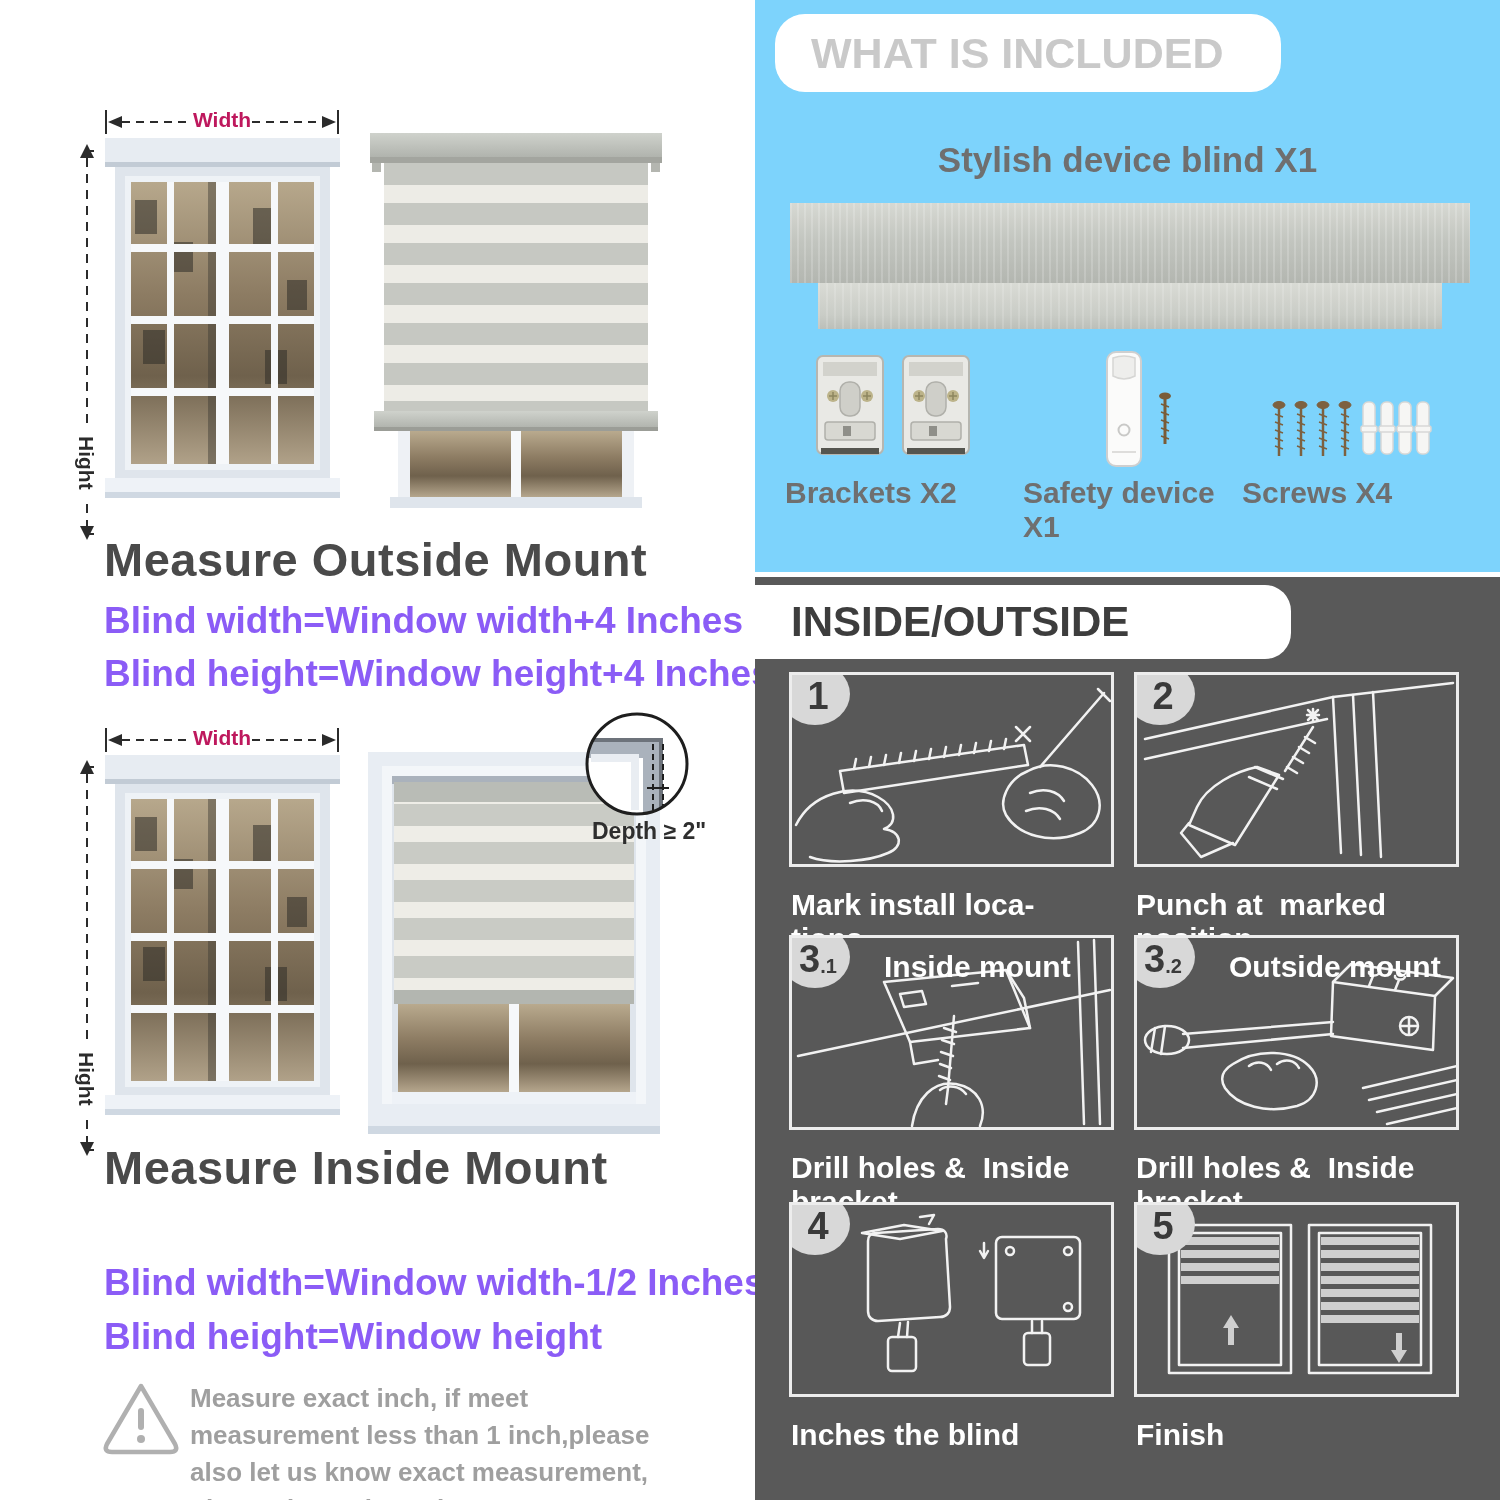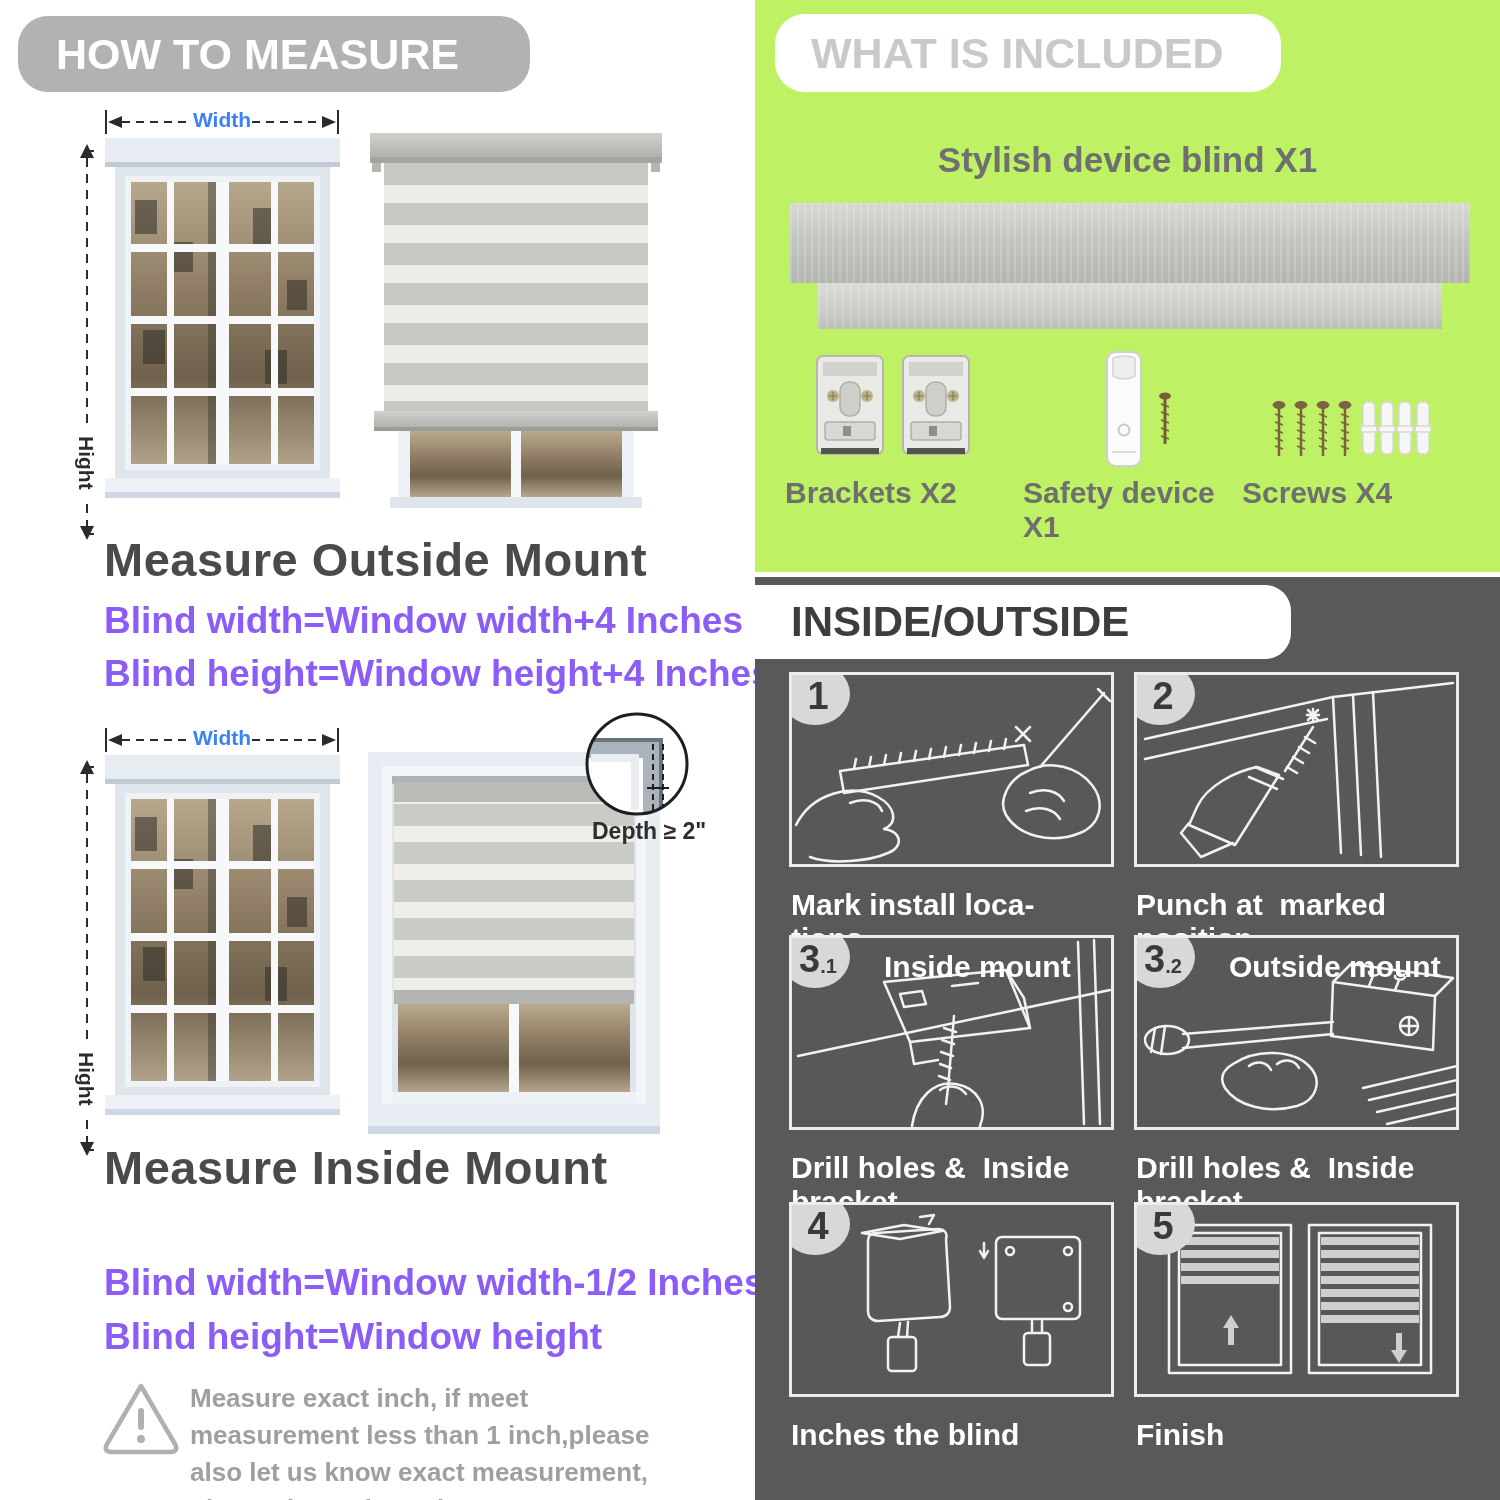--- a/index.html
+++ b/index.html
@@ -3,32 +3,32 @@
 <meta charset="utf-8">
 <style>
   html,body{margin:0;padding:0;background:#fff;}
   #canvas{position:relative;width:1500px;height:1500px;background:#fff;overflow:hidden;
           font-family:"Liberation Sans",sans-serif;}
   .abs{position:absolute;}
 
   
   .hdr-left{left:18px;top:16px;width:474px;height:76px;background:#b2b2b2;border-radius:30px;
             color:#fff;font-size:43px;font-weight:bold;line-height:76px;padding-left:38px;}
-  .wlabel{width:236px;text-align:center;font-size:21px;font-weight:bold;color:#3b82f6;}
+  .wlabel{width:236px;text-align:center;font-size:21px;font-weight:bold;color:#be185d;}
   .hlabel{writing-mode:vertical-rl;font-size:21px;font-weight:bold;color:#2b2b2b;}
   .fig-win{width:235px;height:370px;}
   .fig-blind{width:292px;height:375px;}
   .fig-blind-in{width:292px;height:382px;}
   .sec-title{font-size:47px;font-weight:bold;color:#4a4a4a;letter-spacing:0.5px;text-align:center;}
   .sec-line{font-size:37px;font-weight:bold;color:#8b5cf6;}
   .depth-label{font-size:23px;font-weight:bold;color:#2e2e2e;}
   .warn-text{width:462px;font-size:26px;font-weight:bold;color:#9f9f9f;line-height:37px;}
 
   
-  .panel-light{left:755px;top:0;width:745px;height:572px;background:#bef264;}
+  .panel-light{left:755px;top:0;width:745px;height:572px;background:#7dd3fc;}
   .hdr-right{position:absolute;left:20px;top:14px;width:470px;height:78px;background:#fff;border-radius:30px;
              color:#c9c9c9;font-size:43px;font-weight:bold;line-height:78px;padding-left:36px;}
   .lbl-product{position:absolute;left:0;top:140px;width:745px;text-align:center;
                font-size:35px;font-weight:bold;color:#6f6f6f;}
   .bar-main{position:absolute;left:35px;top:203px;width:680px;height:80px;
             background:linear-gradient(180deg,#d7d9d3 0%,#c3c6c0 45%,#b3b6b0 100%);}
   .bar-main:after{content:"";position:absolute;inset:0;
             background:repeating-linear-gradient(90deg,rgba(255,255,255,.18) 0 2px,rgba(0,0,0,0) 2px 7px);}
   .bar-sub{position:absolute;left:63px;top:283px;width:624px;height:46px;
             background:linear-gradient(180deg,#d9dbd5 0%,#c9ccc6 70%,#bcbfb9 100%);}
@@ -142,21 +142,20 @@
         <rect x="26" y="238" width="240" height="14" fill="#b3b6b0"></rect>
         <rect x="30" y="252" width="232" height="88" fill="url(#gPhoto)"></rect>
         <rect x="141" y="252" width="10" height="88" fill="#f6f8fa"></rect>
         <rect x="24" y="340" width="244" height="12" fill="#eef2f7"></rect>
         <rect x="0" y="352" width="292" height="30" fill="#e8edf3"></rect>
         <rect x="0" y="374" width="292" height="8" fill="#cfd8e2"></rect>
       </symbol>
     </defs>
   </svg>
 
-  <div class="abs hdr-left">HOW TO MEASURE</div>
 
   <svg class="abs" style="left:104px;top:110px" width="236" height="24">
     <path d="M2,0 V24 M234,0 V24" stroke="#2b2b2b" stroke-width="2"></path>
     <path d="M18,12 H88" stroke="#2b2b2b" stroke-width="2" stroke-dasharray="8,6"></path>
     <path d="M148,12 H218" stroke="#2b2b2b" stroke-width="2" stroke-dasharray="8,6"></path>
     <path d="M4,12 l14,-6 v12 Z" fill="#2b2b2b"></path>
     <path d="M232,12 l-14,-6 v12 Z" fill="#2b2b2b"></path>
   </svg>
   <div class="abs wlabel" style="left:104px;top:108px">Width</div>
 

